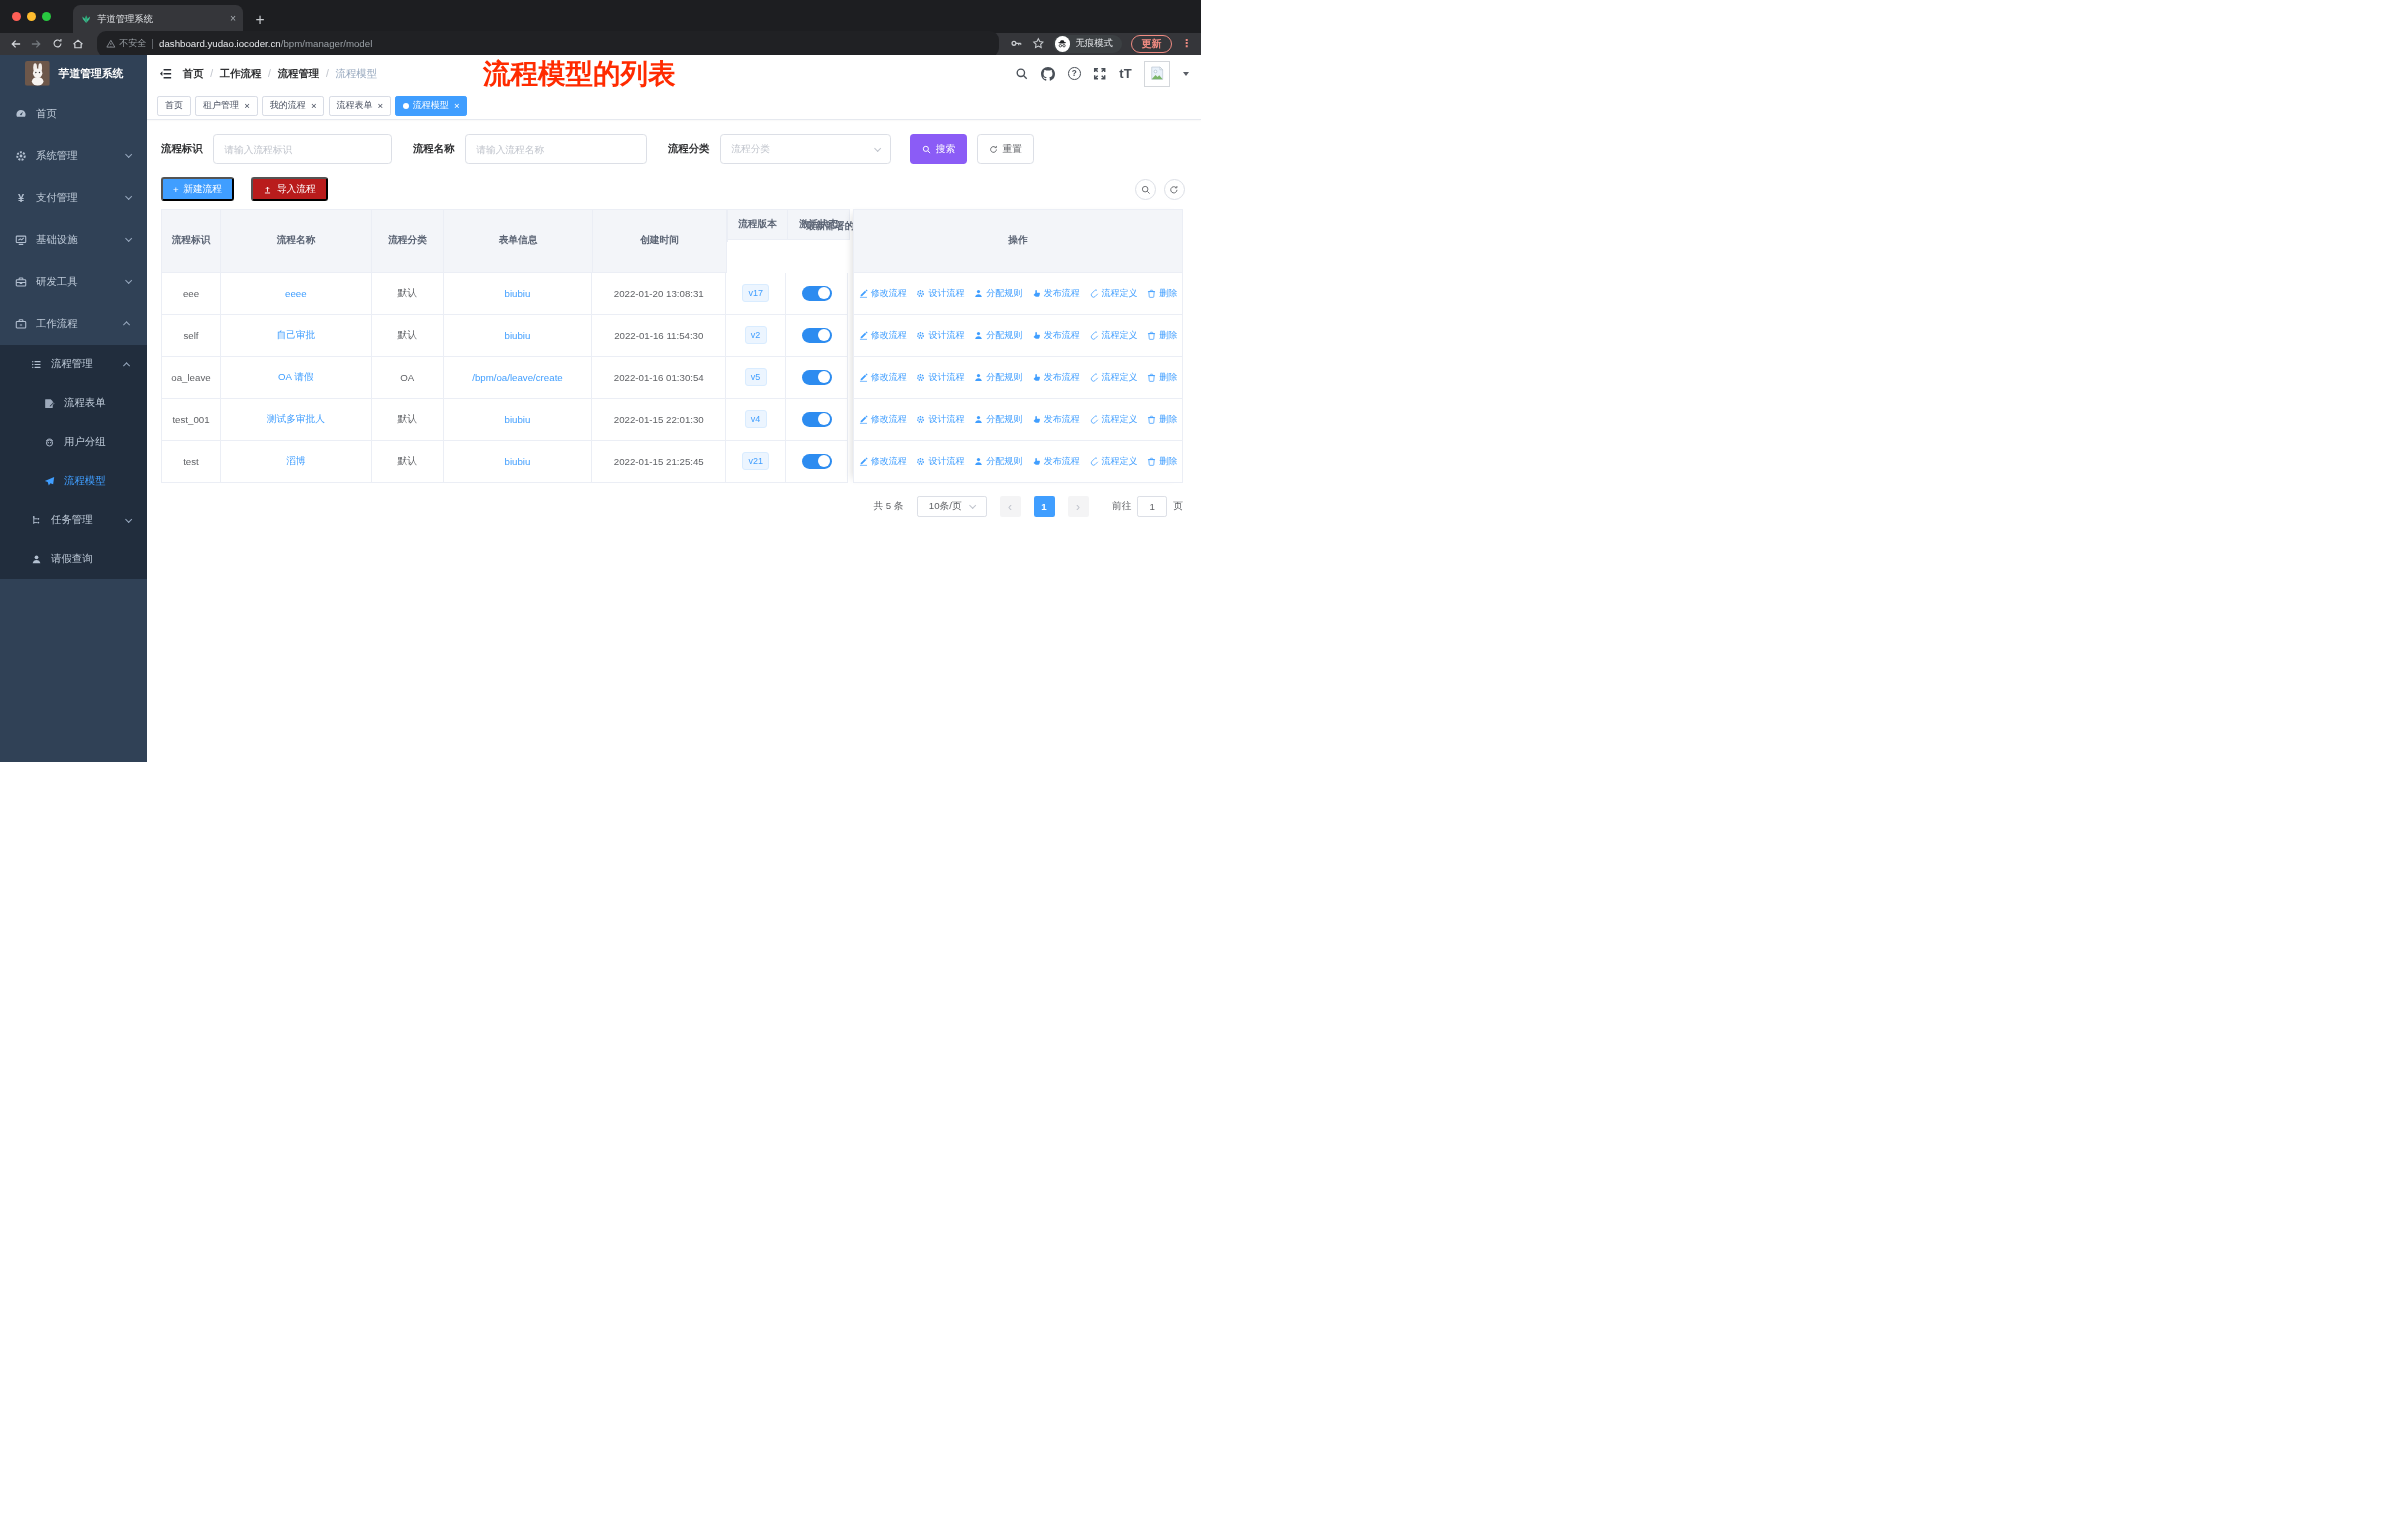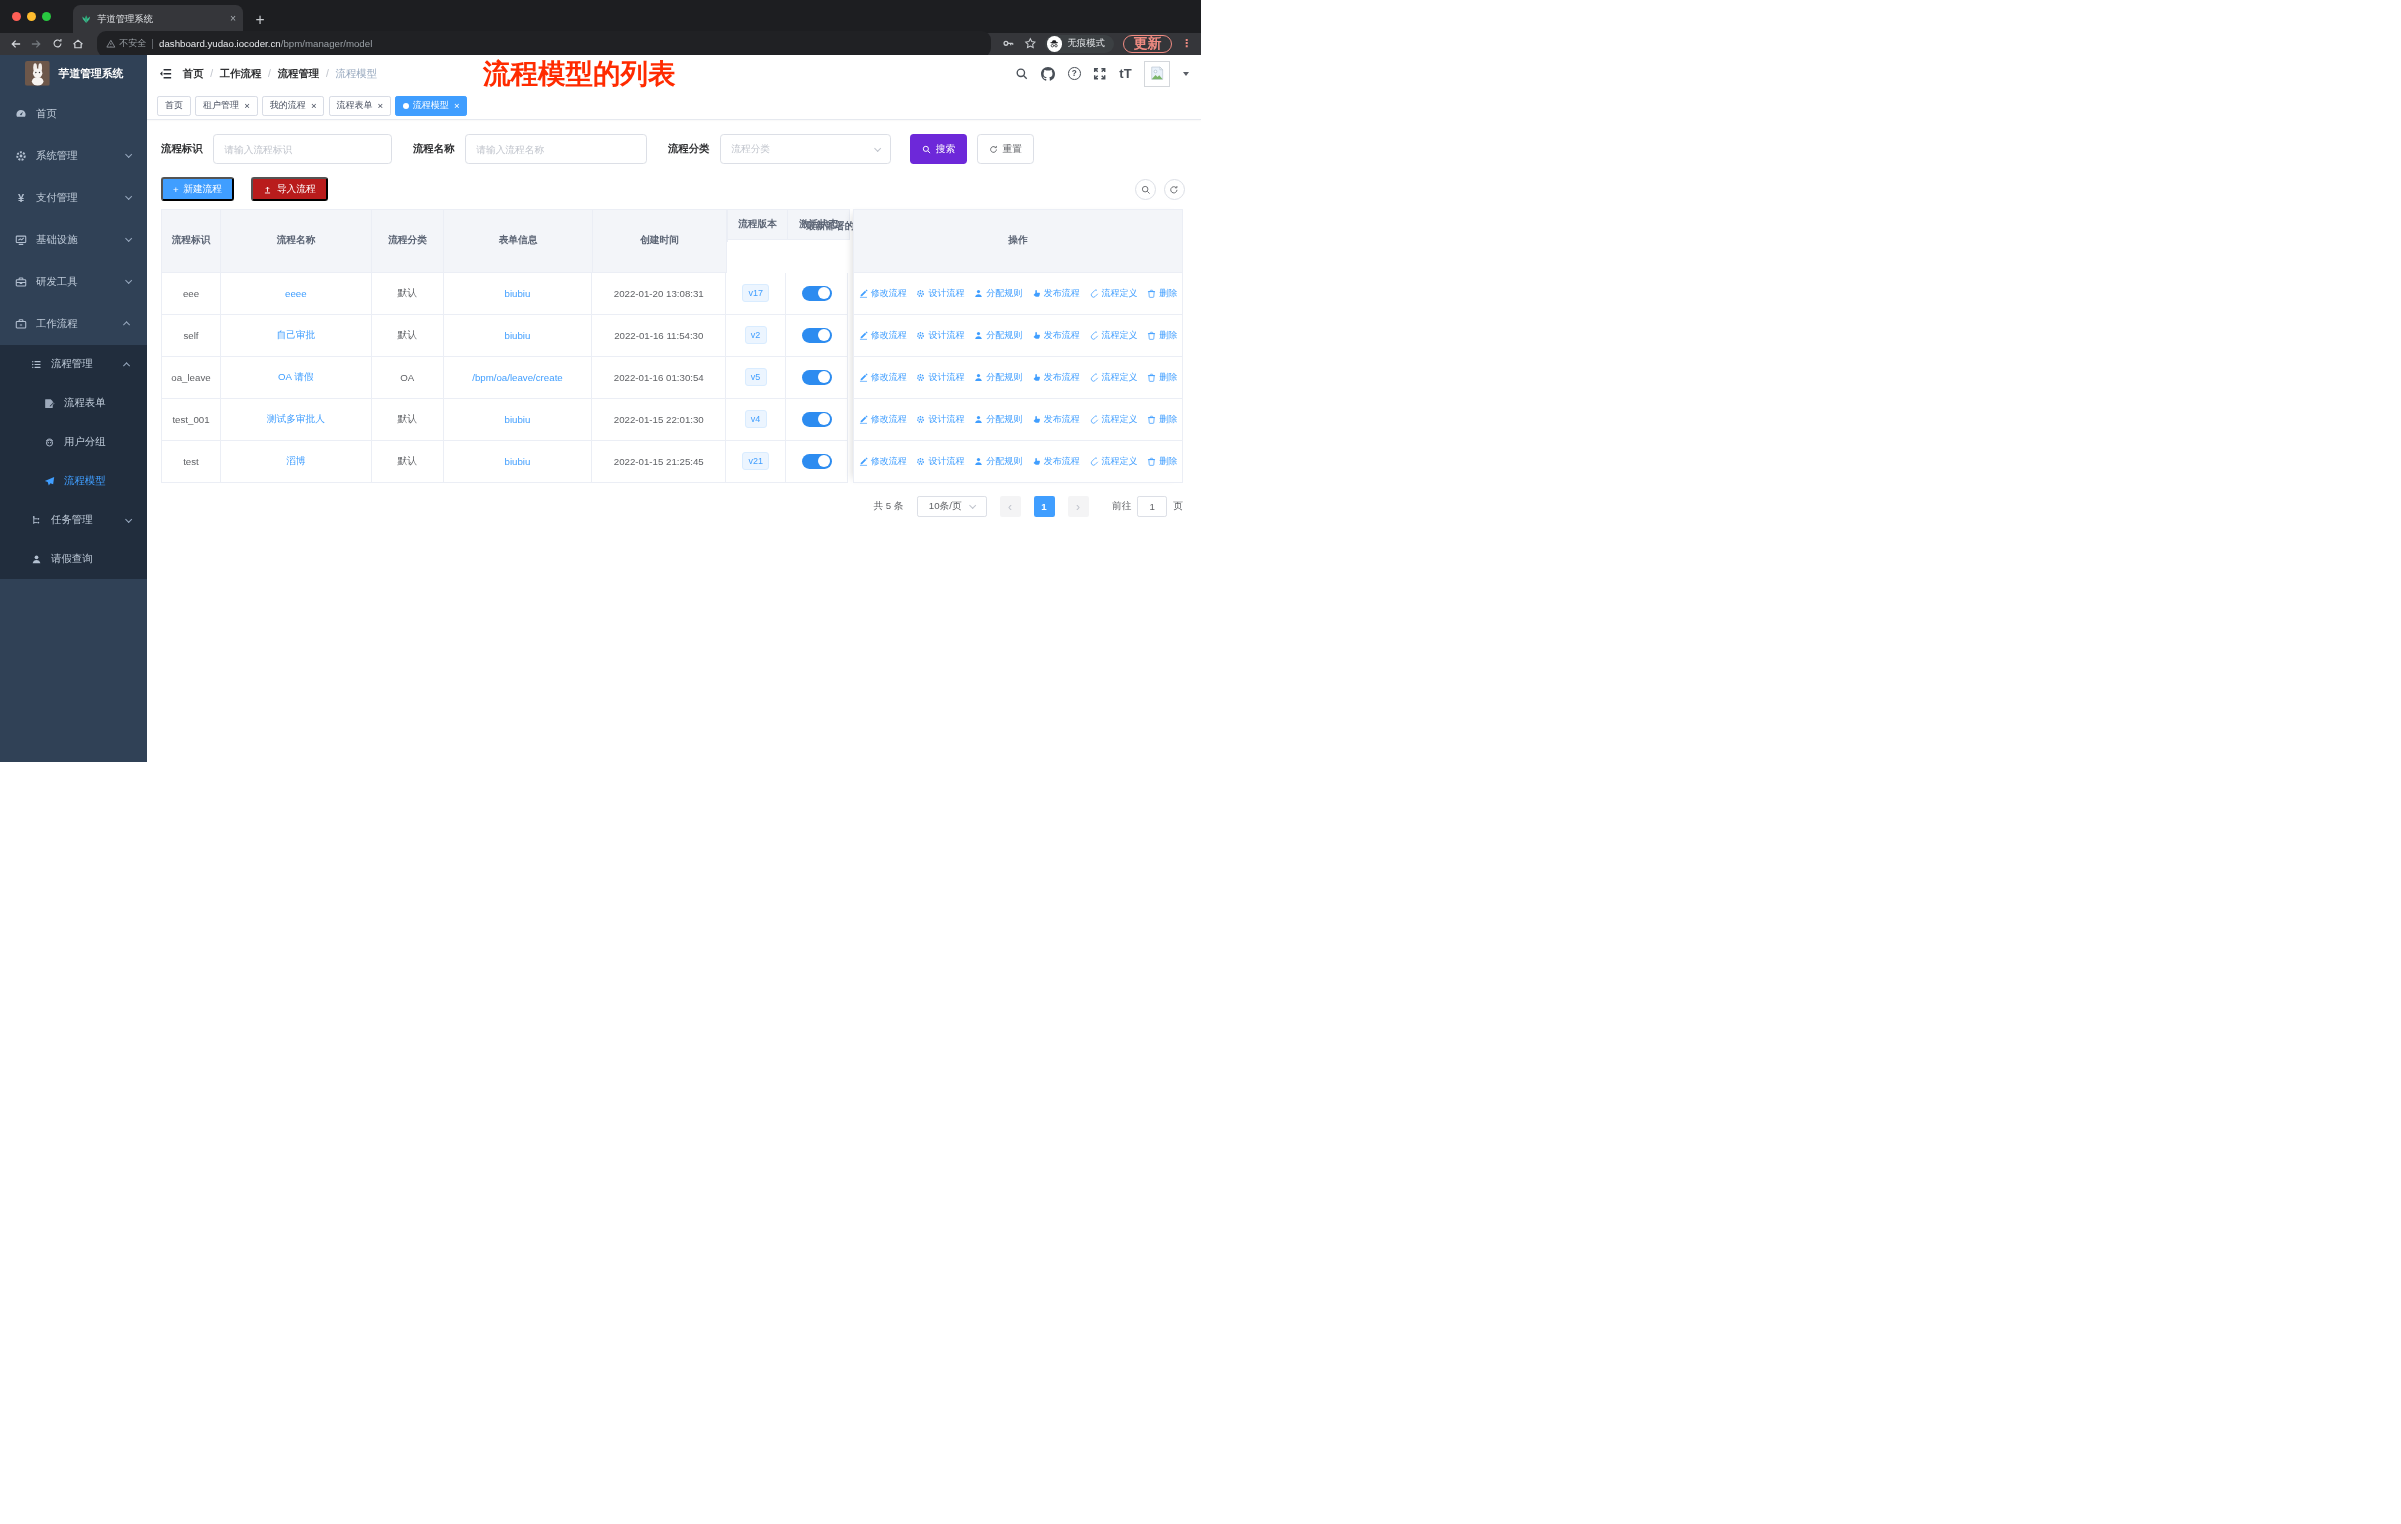--- a/index.html
+++ b/index.html
@@ -24,21 +24,21 @@
         padding:0 9px;gap:6px;margin:0 6px;min-width:0;}
   .warn{display:flex;align-items:center;gap:3.7px;color:#9aa0a6;font-size:9px;}
   .addr-div{width:0.7px;height:9.7px;background:#5f6368;}
   .url{font-size:9.7px;color:#e8eaed;white-space:nowrap;overflow:hidden;}
   .url .path{color:#9aa0a6;}
   .c-right{display:flex;align-items:center;gap:9px;color:#c8cbcf;}
   .incog{height:18.6px;border-radius:9.7px;background:#3c4043;display:flex;align-items:center;gap:5.2px;
          padding:1.5px 9px 1.5px 1.5px;color:#e8eaed;font-size:9.3px;}
   .incog-ic{width:15.6px;height:15.6px;background:#fff;border-radius:50%;display:flex;align-items:center;justify-content:center;}
   .update{height:18.6px;padding:0 9.7px;border:1.5px solid #f08b82;border-radius:10.4px;color:#f08b82;
-          font-size:14px;font-weight:700;display:flex;align-items:center;cursor:pointer;}
+          font-size:10px;font-weight:700;display:flex;align-items:center;cursor:pointer;}
   .more3{color:#f08b82;font-size:11px;font-weight:700;letter-spacing:0;cursor:pointer;margin-right:1.5px;}
 
   
   .app{display:flex;height:707px;}
   .sidebar{width:147px;flex-shrink:0;background:#304156;color:#bfcbd9;overflow:hidden;}
   .logo-row{height:38px;display:flex;align-items:center;padding-left:25px;}
   .logo-img{width:24.6px;height:24.6px;border-radius:2.2px;overflow:hidden;flex-shrink:0;}
   .app-title{color:#fff;font-weight:700;font-size:10.8px;margin-left:9px;white-space:nowrap;}
   .m-item{height:42px;display:flex;align-items:center;padding-left:15px;font-size:10.4px;position:relative;cursor:pointer;}
   .m-item .mi{width:12px;height:12px;margin-right:9px;flex-shrink:0;color:#b3c0d1;display:flex;align-items:center;justify-content:center;}
@@ -80,21 +80,21 @@
   .content{padding:14px 0 0 14px;flex:1;}
   .filter-row{display:flex;align-items:center;margin-bottom:13.4px;font-size:10.4px;}
   .f-label{font-weight:700;color:#303133;margin-right:10.4px;white-space:nowrap;}
   .f-input{height:30px;border:0.7px solid #dcdfe6;border-radius:3.7px;padding:0 10.4px;font-size:9.7px;color:#606266;outline:none;}
   .f-input::placeholder{color:#c0c4cc;}
   .f-select{width:171px;height:30px;border:0.7px solid #dcdfe6;border-radius:3.7px;display:flex;align-items:center;
             justify-content:space-between;padding:0 10.4px;color:#c0c4cc;font-size:9.7px;cursor:pointer;background:#fff;}
   .sel-chev{width:5.2px;height:5.2px;border-right:1px solid #c0c4cc;border-bottom:1px solid #c0c4cc;transform:rotate(45deg) translateY(-1.5px);}
   .btn{height:30px;border:none;border-radius:3.7px;display:inline-flex;align-items:center;justify-content:center;
        gap:4.5px;font-size:9.7px;cursor:pointer;}
-  .btn-search{background:#6d28d9;color:#fff;width:57px;margin-left:19.4px;}
+  .btn-search{background:#8b5cf6;color:#fff;width:57px;margin-left:19.4px;}
   .btn-reset{background:#fff;color:#606266;border:0.7px solid #dcdfe6;width:57px;margin-left:9.7px;}
   .btn-row{display:flex;align-items:center;margin-bottom:7.4px;padding-right:16.4px;}
   .btn-sm{height:24px;border-radius:3px;font-size:9.7px;display:inline-flex;align-items:center;justify-content:center;gap:4.5px;cursor:pointer;}
   .btn-create{background:#409eff;color:#fff;width:73px;}
   .btn-import{background:#b91c1c;color:#fff;width:77px;margin-left:17px;}
   .mini-circles{margin-left:auto;display:flex;gap:7.4px;}
   .circ{width:21px;height:21px;border:0.7px solid #dcdfe6;border-radius:50%;background:#fff;color:#606266;
         display:flex;align-items:center;justify-content:center;cursor:pointer;}
 
   

